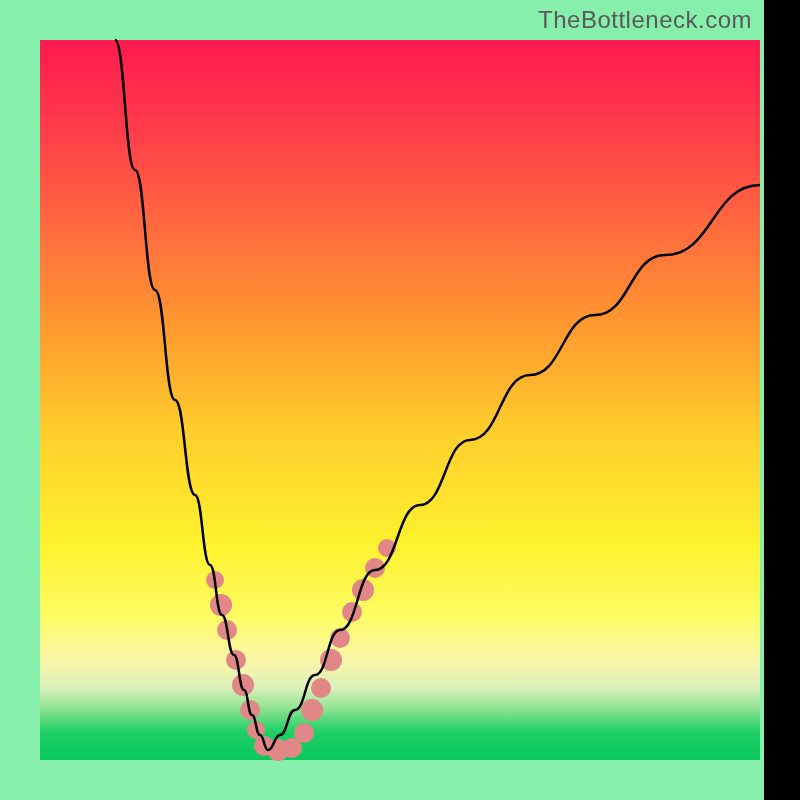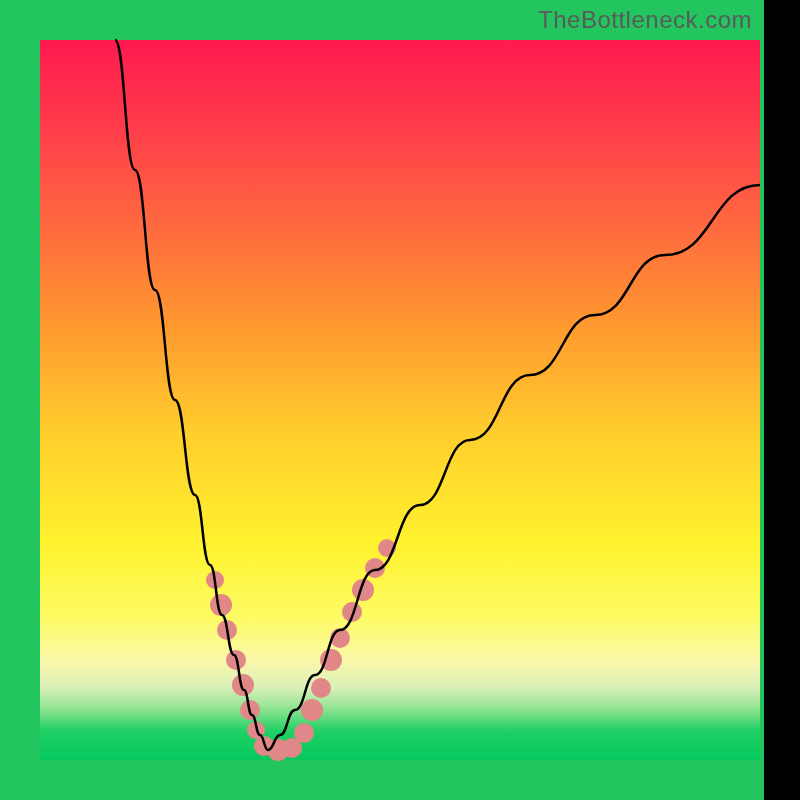--- a/index.html
+++ b/index.html
@@ -10,21 +10,21 @@
     background: #000;
     overflow: hidden;
     font-family: Arial, Helvetica, sans-serif;
   }
   .frame {
     position: absolute;
     left: 0;
     top: 0;
     width: 764px;
     height: 800px;
-    background: #22c55e;
+    background: #86efac;
   }
   .plot-area {
     position: absolute;
     left: 40px;
     top: 40px;
     width: 720px;
     height: 720px;
     background: linear-gradient(
       to bottom,
       #ff1a4f 0%,

